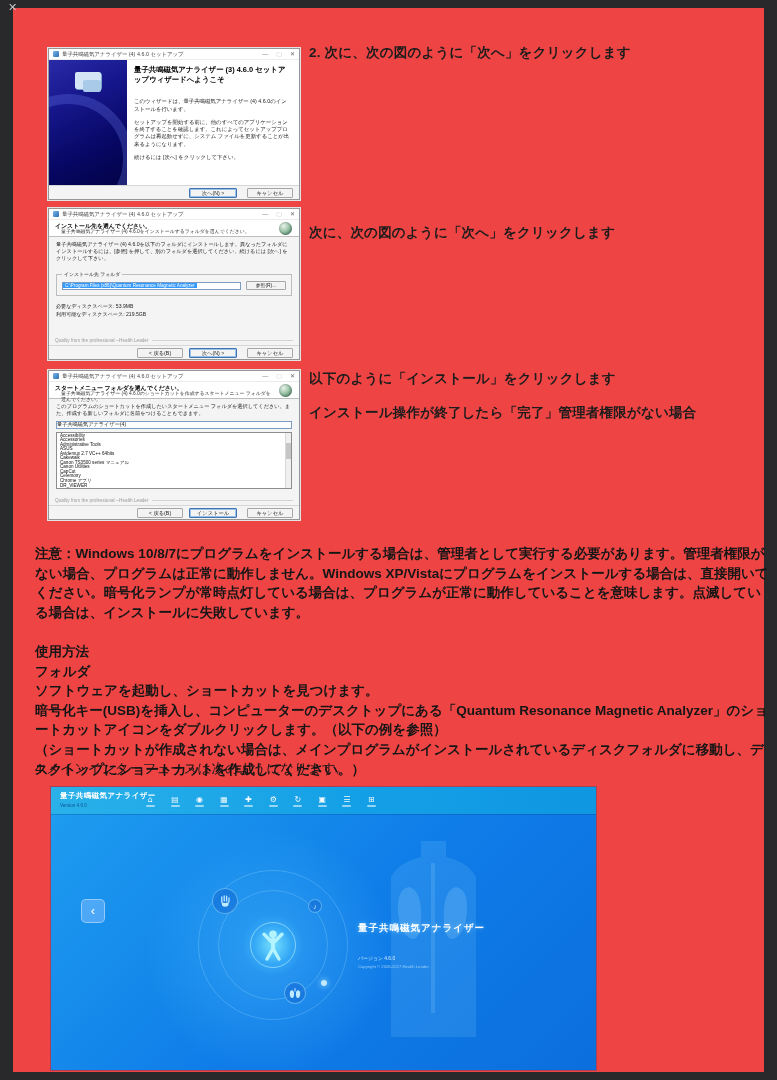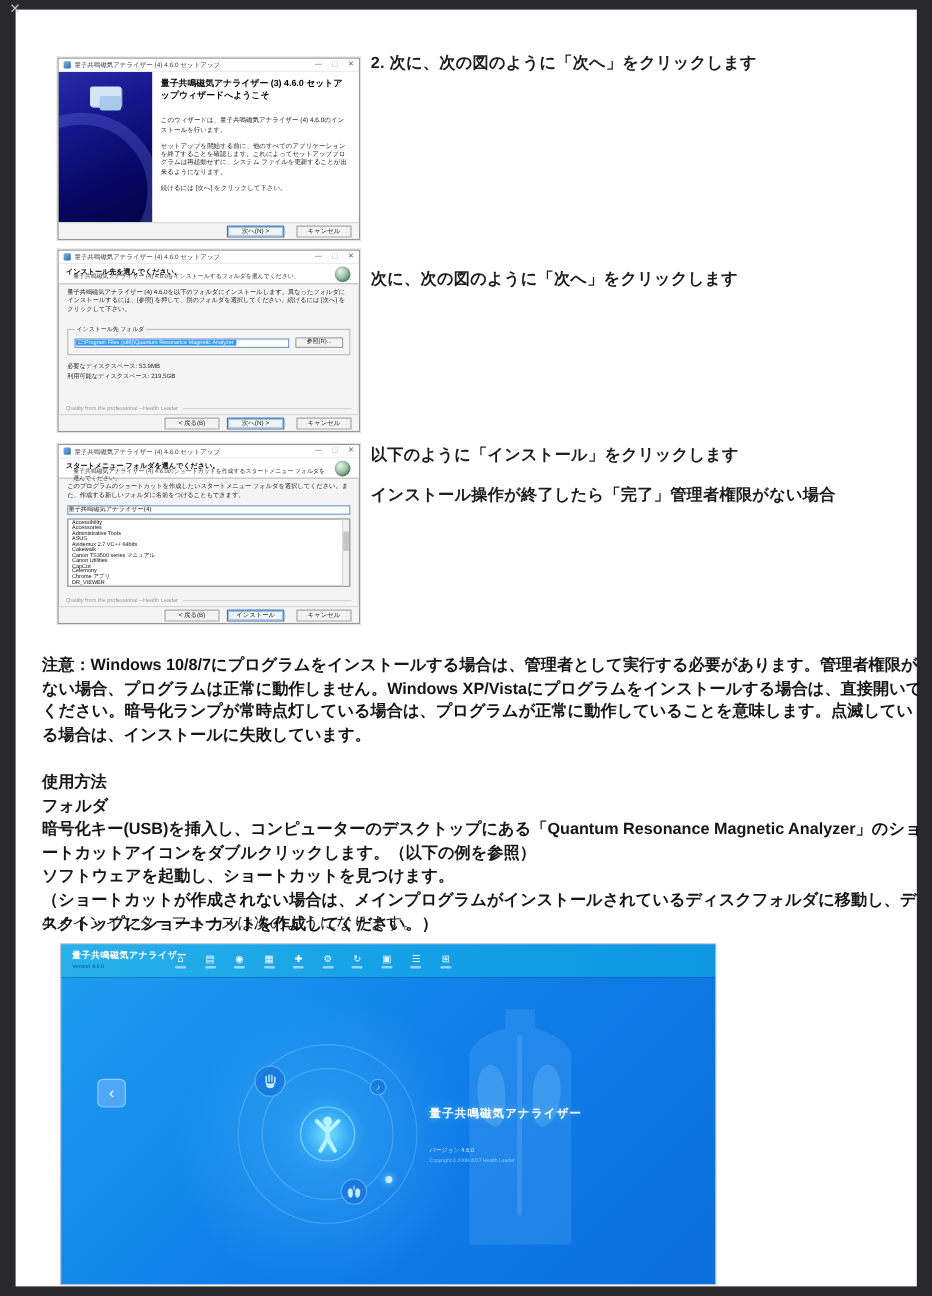--- a/index.html
+++ b/index.html
@@ -4,21 +4,21 @@
 <style>
   * { margin:0; padding:0; box-sizing:border-box; }
   html,body { background:#2c2c2e; }
   #app {
     position:relative; width:777px; height:1080px; overflow:hidden;
     background:#29292b;
     font-family:"Liberation Sans","DejaVu Sans",sans-serif;
     color:#1a1a1a;
   }
   .frame-close { position:absolute; left:8px; top:1px; color:#c4c4c4; font-size:11px; z-index:5; }
-  .page { position:absolute; left:13px; top:8px; width:751px; height:1064px; background:#ffffff; }
+  .page { position:absolute; left:13px; top:8px; width:751px; height:1064px; background:#ef4444; }
 
   
   .instr { position:absolute; font-size:13.5px; font-weight:700; color:#1c1c1c; letter-spacing:.2px; }
   .note  { position:absolute; left:22px; top:536px; width:737px; font-size:13.5px; font-weight:600; line-height:19.6px; color:#161616; }
   .usage { position:absolute; left:22px; top:634px; width:737px; font-size:13.5px; font-weight:600; line-height:19.6px; color:#161616; }
   .usage b { font-weight:800; }
   .step4 { position:absolute; left:22px; top:752px; font-size:13.5px; font-weight:400; color:#161616; }
 
   
   .dlg { position:absolute; width:252px; background:#f4f4f4; border:1px solid #979797; box-shadow:0 0 0 1px #e3e3e3; }
@@ -223,22 +223,22 @@
         <span class="btn def" style="right:62px; min-width:48px;">インストール</span>
         <span class="btn" style="right:6px; min-width:46px;">キャンセル</span>
       </div>
     </div>
 
     <div class="note">注意：Windows 10/8/7にプログラムをインストールする場合は、管理者として実行する必要があります。管理者権限がない場合、プログラムは正常に動作しません。Windows XP/Vistaにプログラムをインストールする場合は、直接開いてください。暗号化ランプが常時点灯している場合は、プログラムが正常に動作していることを意味します。点滅している場合は、インストールに失敗しています。</div>
 
     <div class="usage">
       <div>使用方法</div>
       <div>フォルダ</div>
+      <div>ソフトウェアを起動し、ショートカットを見つけます。</div>
       <div><b>暗号化キー(USB)を挿入し、</b><span>コンピューターのデスクトップにある「Quantum Resonance Magnetic Analyzer」のショートカットアイコンをダブルクリックします。（以下の例を参照）</span></div>
-      <div>ソフトウェアを起動し、ショートカットを見つけます。</div>
       <div>（ショートカットが作成されない場合は、メインプログラムがインストールされているディスクフォルダに移動し、デスクトップにショートカットを作成してください。）</div>
     </div>
     <div class="step4">4.メインインターフェースは次のようになります。</div>
 
     <div class="mi">
       <div class="mi-toolbar">
         <div class="mi-title">量子共鳴磁気アナライザー</div>
         <div class="mi-sub">Version 4.6.0</div>
         <div class="mi-icons">
           <span class="mi-ico">

